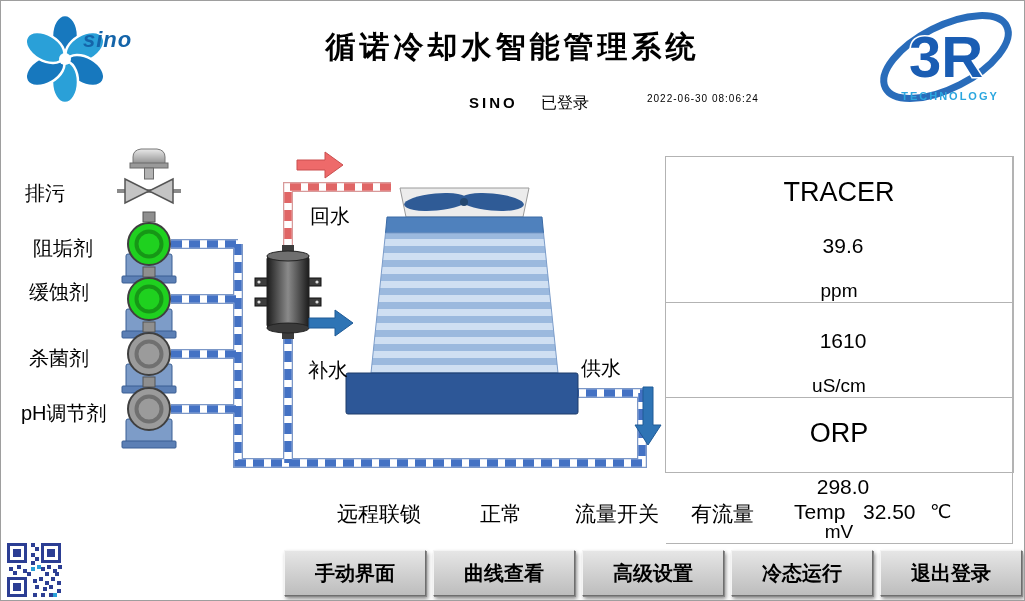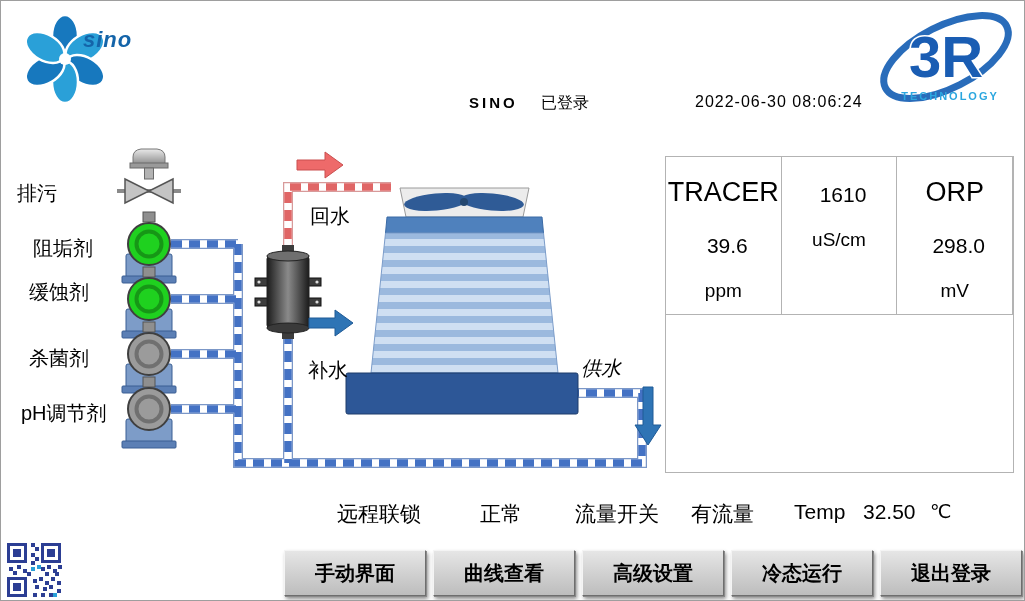--- a/index.html
+++ b/index.html
@@ -6,32 +6,32 @@
   .screen{
     position:relative;width:1025px;height:601px;background:#fff;
     border:1px solid #9e9e9e;box-sizing:border-box;overflow:hidden;
     font-family:"Liberation Sans","DejaVu Sans",sans-serif;color:#000;padding-left:40px;
   }
   
   .page-title{position:absolute;left:0;right:0;top:26px;text-align:center;
     font-size:30px;font-weight:bold;letter-spacing:4px;}
   .sub-user{position:absolute;left:468px;top:93px;font-size:15px;letter-spacing:3px;font-weight:bold;}
   .sub-login{position:absolute;left:540px;top:92px;font-size:16px;}
-  .sub-datetime{position:absolute;left:694px;top:92px;font-size:16px;letter-spacing:1px;}
+  .sub-datetime{position:absolute;left:646px;top:92px;font-size:10px;letter-spacing:1px;}
   
   .sino-logo{position:absolute;left:16px;top:6px;width:140px;height:95px;}
   .sino-text{position:absolute;left:66px;top:20px;font-size:22px;font-weight:bold;
     font-style:italic;color:#1464a9;letter-spacing:1px;}
   .r3-logo{position:absolute;right:0;top:2px;width:152px;height:115px;}
   
   .dlabel{position:absolute;font-size:20px;z-index:3;}
   .diagram-svg{position:absolute;left:0;top:130px;z-index:1;}
   
   .readings{position:absolute;left:664px;top:155px;width:347px;height:315px;
-    display:grid;grid-template-columns:1fr 1fr 1fr;grid-template-rows:1fr 1fr;
+    display:grid;grid-template-columns:1fr;grid-template-rows:1fr 1fr;
     border:1px solid #b3b3b3;background:#fff;z-index:2;}
   .rcell{border-right:1px solid #b3b3b3;border-bottom:1px solid #b3b3b3;
     display:flex;flex-direction:column;align-items:center;}
   .rcell .rname{font-size:27px;margin-top:20px;}
   .rcell .rvalue{font-size:21px;margin-top:26px;margin-left:8px;}
   .rcell .runit{font-size:19px;margin-top:22px;}
   
   .status-item{position:absolute;top:499px;font-size:21px;z-index:2;}
   
   .btn-row{position:absolute;left:283px;top:549px;width:738px;display:flex;gap:7px;z-index:2;}
@@ -56,20 +56,21 @@
         <ellipse cx="0" cy="-23" rx="13" ry="21" fill="#1778be" transform="rotate(120)"></ellipse>
         <ellipse cx="0" cy="-23" rx="13" ry="21" fill="#2aa0d8" transform="rotate(180)"></ellipse>
         <ellipse cx="0" cy="-23" rx="13" ry="21" fill="#1778be" transform="rotate(240)"></ellipse>
         <ellipse cx="0" cy="-23" rx="13" ry="21" fill="#2aa0d8" transform="rotate(300)"></ellipse>
         <circle cx="0" cy="0" r="6" fill="#ffffff" stroke="none"></circle>
       </g>
     </svg>
     <span class="sino-text">sino</span>
   </div>
 
+  <div class="page-title">循诺冷却水智能管理系统</div>
   <span class="sub-user">SINO</span>
   <span class="sub-login">已登录</span>
   <span class="sub-datetime">2022-06-30  08:06:24</span>
 
   <div class="r3-logo">
     <svg width="152" height="115" viewBox="0 0 152 115">
       <ellipse cx="74" cy="54" rx="68" ry="31" fill="none" stroke="#1d64b6" stroke-width="7" transform="rotate(-27 74 54)" opacity="0.95"></ellipse>
       <text x="74" y="74" text-anchor="middle" font-size="58" font-weight="bold" fill="#1a5db3" stroke="#ffffff" stroke-width="3" paint-order="stroke">3R</text>
       <text x="78" y="97" text-anchor="middle" font-size="11" font-weight="bold" letter-spacing="2" fill="#2aa6df">TECHNOLOGY</text>
     </svg>
@@ -165,28 +166,28 @@
       <polygon points="386,216 541,216 542.5,232 384.5,232" fill="#4f81bd" stroke="#3a6aa5"></polygon>
       <polygon points="384.5,232 542.5,232 557,372 370,372" fill="url(#towerStripes)" stroke="#7b9cc9"></polygon>
       <rect x="345" y="372" width="232" height="41" rx="2" stroke="#1e3c6b" fill="#2d5797"></rect>
     </g>
 
     <polygon points="296,159 324,159 324,151 342,164 324,177 324,169 296,169" fill="#ee6a6a" stroke="#c94f4f"></polygon>
     <polygon points="308,317 334,317 334,309 352,322 334,335 334,327 308,327" fill="#2e74b5" stroke="#1f5a96"></polygon>
     <polygon points="642,386 652,386 652,424 660,424 647,444 634,424 642,424" fill="#2e74b5" stroke="#1f5a96"></polygon>
   </svg>
 
-  <div class="dlabel" style="left:16px;top:179px;">排污</div>
+  <div class="dlabel" style="left:24px;top:179px;">排污</div>
   <div class="dlabel" style="left:32px;top:234px;">阻垢剂</div>
   <div class="dlabel" style="left:28px;top:278px;">缓蚀剂</div>
   <div class="dlabel" style="left:28px;top:344px;">杀菌剂</div>
   <div class="dlabel" style="left:20px;top:399px;">pH调节剂</div>
   <div class="dlabel" style="left:309px;top:202px;">回水</div>
   <div class="dlabel" style="left:307px;top:356px;">补水</div>
-  <div class="dlabel" style="left:580px;top:354px;font-style:italic;">供水</div>
+  <div class="dlabel" style="left:580px;top:354px;">供水</div>
 
   <div class="readings">
     <div class="rcell">
       <div class="rname">TRACER</div>
       <div class="rvalue">39.6</div>
       <div class="runit">ppm</div>
     </div>
     <div class="rcell">
       <div class="rvalue">1610</div>
       <div class="runit">uS/cm</div>

